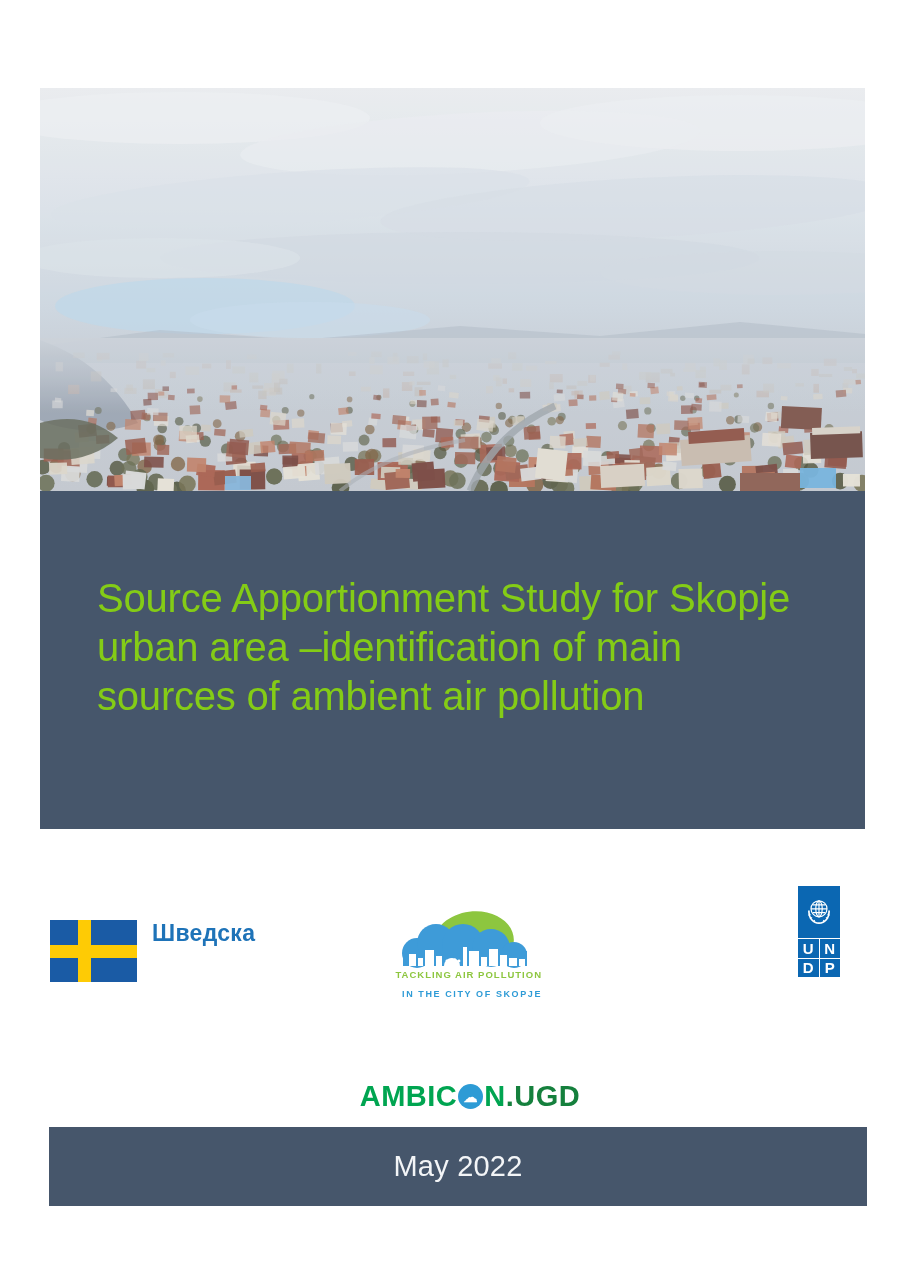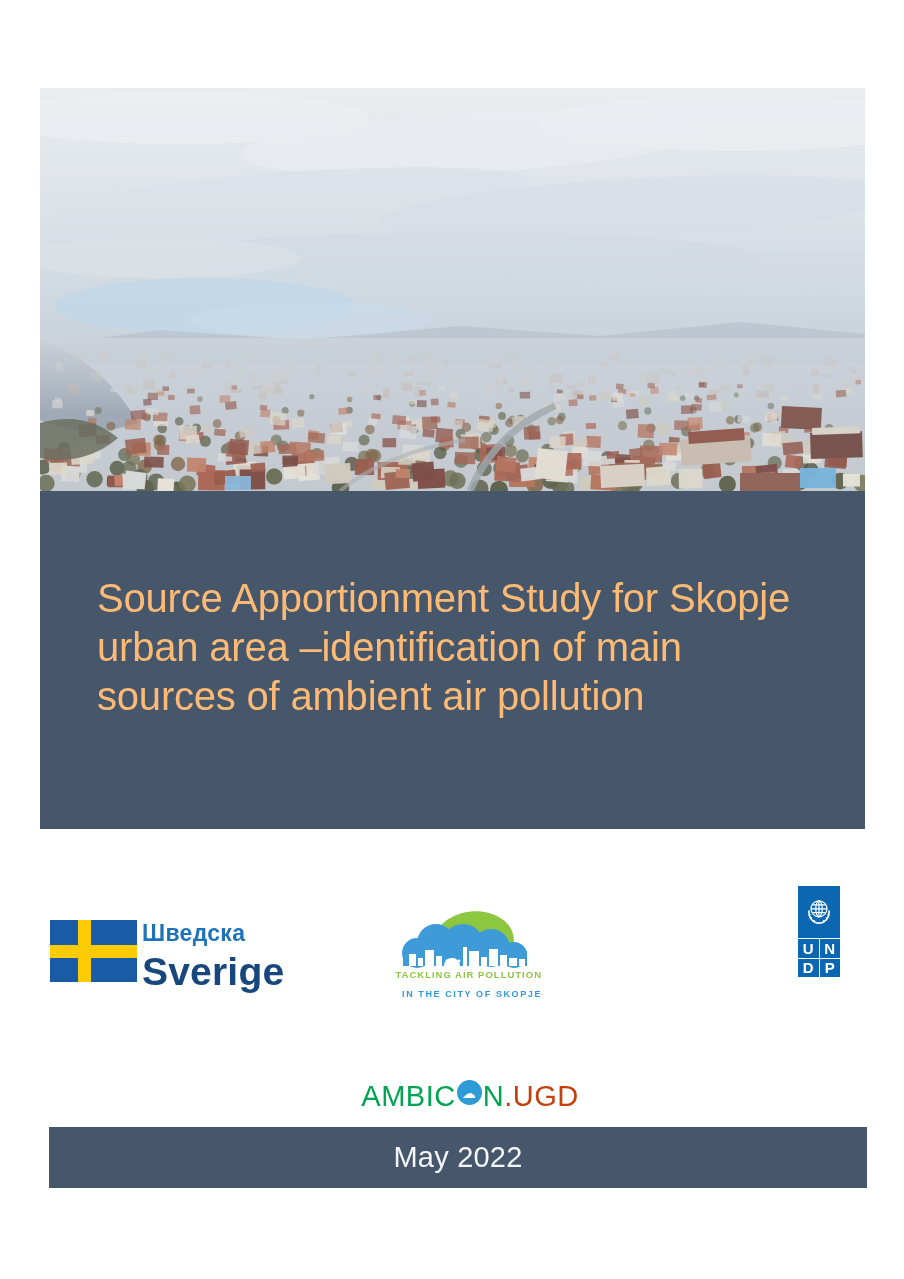--- a/index.html
+++ b/index.html
@@ -5,52 +5,52 @@
   html,body{margin:0;padding:0;}
   body{width:904px;height:1279px;background:#ffffff;font-family:"Liberation Sans",sans-serif;position:relative;overflow:hidden;}
   .page{position:absolute;inset:0;background:#ffffff;}
 
   
   .photo{position:absolute;left:40px;top:88px;width:825px;height:403px;overflow:hidden;background:#dfe5ec;}
   .photo svg{display:block;}
 
   
   .title-banner{position:absolute;left:40px;top:491px;width:825px;height:338px;background:#46566b;box-sizing:border-box;padding:83px 50px 0 57px;}
-  .title-text{color:#fdba74;font-size:40px;line-height:49px;font-weight:300;letter-spacing:-0.2px;white-space:pre-line;}
+  .title-text{color:#84cc16;font-size:40px;line-height:49px;font-weight:300;letter-spacing:-0.2px;white-space:pre-line;}
 
   
   .sweden{position:absolute;left:50px;top:920px;display:flex;}
   .sweden-flag{position:relative;width:87px;height:62px;background:#1a5ba5;flex:none;}
   .sweden-flag .bar-v{position:absolute;left:28px;top:0;width:13px;height:62px;background:#fecb05;}
   .sweden-flag .bar-h{position:absolute;left:0;top:25px;width:87px;height:13px;background:#fecb05;}
-  .sweden-text{margin-left:5px;display:flex;flex-direction:column;justify-content:flex-start;}
+  .sweden-text{margin-left:15px;display:flex;flex-direction:row;justify-content:flex-start;}
   .sweden-mk{color:#1e73b8;font-size:23px;font-weight:600;letter-spacing:0.3px;margin-top:0px;}
   .sweden-sv{color:#17477c;font-size:39px;font-weight:700;letter-spacing:0.2px;margin-top:3px;}
 
   
   .tap{position:absolute;left:390px;top:901px;width:152px;text-align:right;}
   .tap svg{display:block;margin:0 auto;}
   .tap-line1{color:#8dc63f;font-weight:700;font-size:9.5px;letter-spacing:1px;margin-top:1px;white-space:nowrap;}
   .tap-line2{color:#2e9bd6;font-weight:700;font-size:9px;letter-spacing:1.6px;margin-top:9px;white-space:nowrap;}
 
   
   .undp{position:absolute;left:798px;top:886px;width:42px;height:91px;background:#0b67b2;display:flex;flex-direction:column;}
   .undp-emblem{height:53px;display:flex;align-items:center;justify-content:center;border-bottom:1px solid #fff;box-sizing:border-box;}
   .undp-grid{flex:1;display:grid;grid-template-columns:1fr 1fr;grid-template-rows:1fr 1fr;gap:1px;background:#ffffff;}
   .undp-cell{background:#0b67b2;color:#ffffff;display:flex;align-items:center;justify-content:center;font-size:15px;font-weight:600;}
 
   
   .ambicon{position:absolute;left:18px;top:1080px;width:904px;text-align:center;}
-  .ambicon-inner{display:inline-flex;align-items:flex-start;font-size:29px;font-weight:400;letter-spacing:0.5px;}
+  .ambicon-inner{display:inline-flex;align-items:center;font-size:29px;font-weight:700;letter-spacing:0.5px;}
   .amb-green{color:#00a551;}
-  .amb-red{color:#c2410c;}
+  .amb-red{color:#15803d;}
   .amb-o{display:inline-flex;align-items:center;justify-content:center;width:25px;height:25px;border-radius:50%;background:#2d9bd5;color:#ffffff;font-size:14px;margin:0 1px;}
 
   
-  .date-banner{position:absolute;left:49px;top:1127px;width:818px;height:61px;background:#46566b;display:flex;align-items:center;justify-content:center;}
+  .date-banner{position:absolute;left:49px;top:1127px;width:818px;height:79px;background:#46566b;display:flex;align-items:center;justify-content:center;}
   .date-text{color:#f3f5f7;font-size:29px;font-weight:300;letter-spacing:0.2px;}
 </style>
 </head>
 <body>
 
 <div class="page">
 
   <div class="photo">
     <svg width="825" height="403" viewBox="0 0 825 403">
       <defs>
@@ -617,21 +617,20 @@
 sources of ambient air pollution</div>
   </div>
 
   <div class="sweden">
     <div class="sweden-flag">
       <div class="bar-v"></div>
       <div class="bar-h"></div>
     </div>
     <div class="sweden-text">
       <div class="sweden-mk">Шведска</div>
-      <div class="sweden-sv">Sverige</div>
     </div>
   </div>
 
   <div class="tap">
     <svg width="150" height="67" viewBox="0 0 150 67">
       <path d="M42,40 C48,12 85,4 106,15 C120,22 125,34 122,45 C104,30 80,31 62,40 C54,44 47,43 42,40 Z" fill="#8dc63f"></path>
       <g fill="#3e9bd8">
         <circle cx="26" cy="52" r="15"></circle>
         <circle cx="45" cy="42" r="19"></circle>
         <circle cx="72" cy="44" r="21"></circle>

